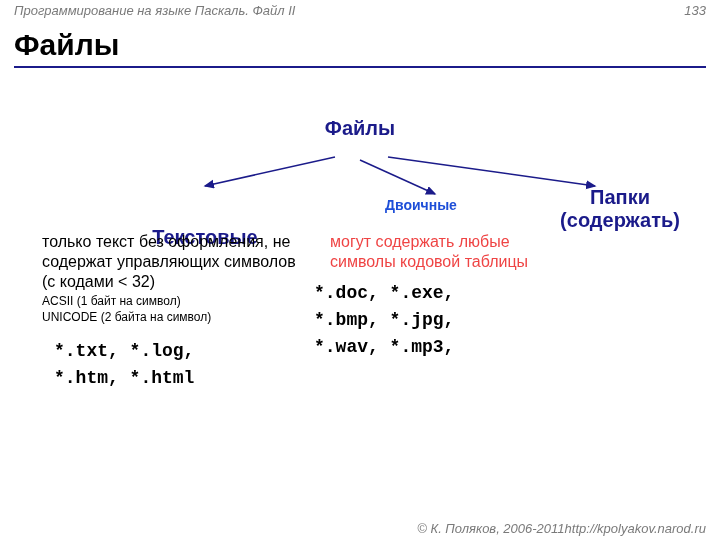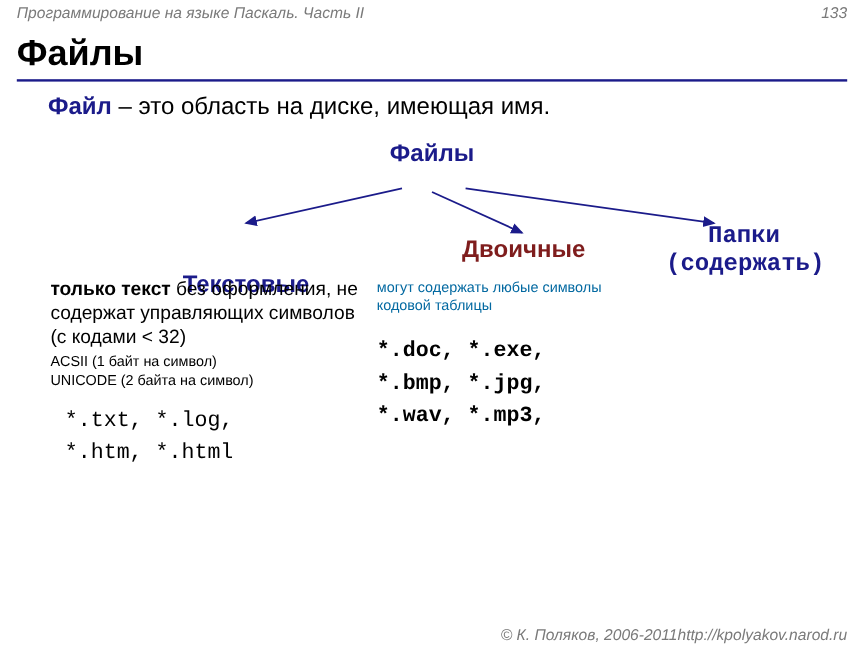--- a/index.html
+++ b/index.html
@@ -28,74 +28,71 @@
     font-size: 20px; font-weight: bold; color: #1b1b8a;
     width: 80px; text-align: center;
   }
   .branch1 {
     position: absolute; left: 135px; top: 186px;
     font-size: 20px; font-weight: bold; color: #1b1b8a;
     width: 140px; text-align: center; margin-top: 40px;
   }
   .branch2 {
     position: absolute; left: 385px; top: 197px;
-    font-size: 20px; font-weight: bold; color: #7f1d1d;
+    font-size: 14px; font-weight: bold; color: #1d4ed8;
   }
   .branch3 {
     position: absolute; left: 555px; top: 186px;
     font-size: 20px; font-weight: bold; color: #1b1b8a;
-    width: 130px; text-align: center; font-family: Liberation Mono, monospace;
+    width: 130px; text-align: center;
   }
   .text-desc1 {
     position: absolute; left: 42px; top: 232px;
     width: 260px; font-size: 16px; color: #000; line-height: 1.25;
   }
-  .text-desc1 .bold { font-weight: bold; }
+  .text-desc1 .bold { font-weight: normal; }
   .text-enc {
     position: absolute; left: 42px; top: 294px;
     font-size: 12px; color: #000; line-height: 1.3;
   }
   .text-ext1 {
     position: absolute; left: 54px; top: 338px;
-    font-size: 18px; font-family: "Courier New", monospace; font-weight: normal;
+    font-size: 18px; font-family: "Courier New", monospace; font-weight: bold;
     color: #000; line-height: 1.5; text-align: center;
   }
   .bin-desc {
-    position: absolute; left: 314px; top: 232px;
-    width: 220px; font-size: 12px; color: #0369a1; line-height: 1.25;
+    position: absolute; left: 330px; top: 232px;
+    width: 220px; font-size: 16px; color: #ef4444; line-height: 1.25;
   }
   .bin-ext {
     position: absolute; left: 314px; top: 280px;
     font-size: 18px; font-family: "Courier New", monospace; font-weight: bold;
     color: #000; line-height: 1.5;
   }
   .footer-bar {
     position: absolute; left: 0; bottom: 0; width: 100%; height: 22px;
     padding: 3px 14px 0 14px;
     display: flex; justify-content: flex-end;
     color: #7a7a7a; font-size: 13px; font-style: italic;
   }
   svg.arrows { position: absolute; left: 0; top: 0; width: 720px; height: 540px; pointer-events: none; }
 </style>
 </head>
 <body>
 
 <div class="slide">
 
   <div class="header-bar">
-    <span>Программирование на языке Паскаль. Часть II</span>
+    <span>Программирование на языке Паскаль. Файл II</span>
     <span>133</span>
   </div>
 
   <div class="slide-title">Файлы</div>
   <div class="title-underline"></div>
 
-  <div class="definition">
-    <span class="term">Файл</span><span> – это область на диске, имеющая имя.</span>
-  </div>
 
   <div class="root-label">Файлы</div>
 
   <svg class="arrows">
     <defs>
       <marker id="arrowhead" markerWidth="8" markerHeight="8" refX="6" refY="3" orient="auto">
         <path d="M0,0 L7,3 L0,6 Z" fill="#1b1b8a"></path>
       </marker>
     </defs>
     <line x1="335" y1="157" x2="205" y2="186" stroke="#1b1b8a" stroke-width="1.5" marker-end="url(#arrowhead)"></line>

